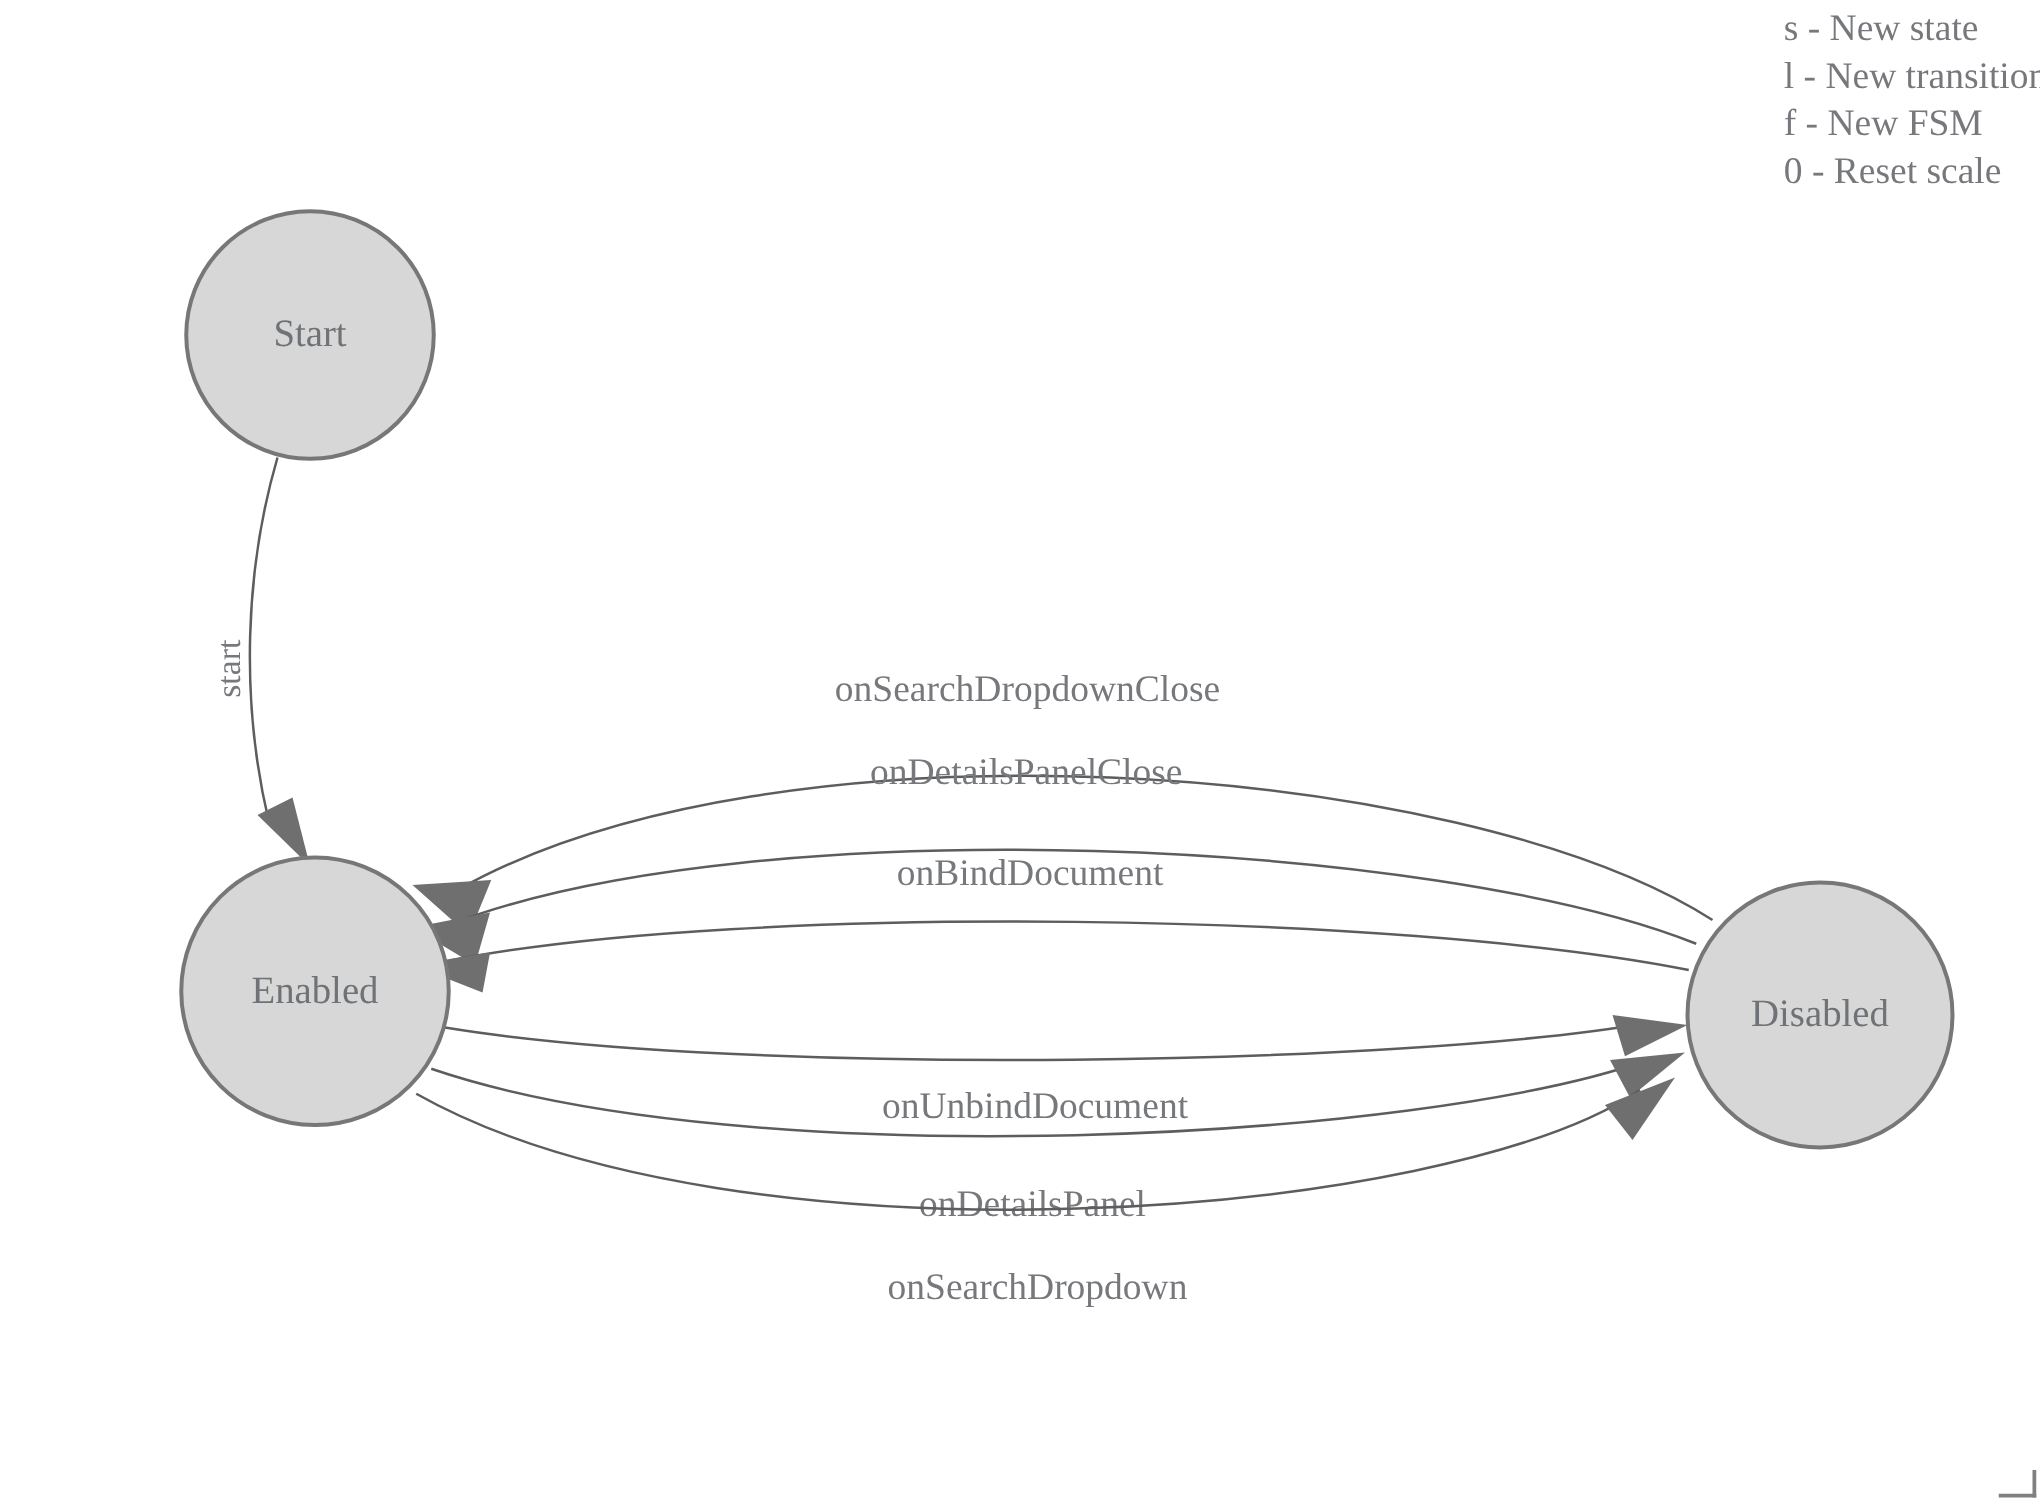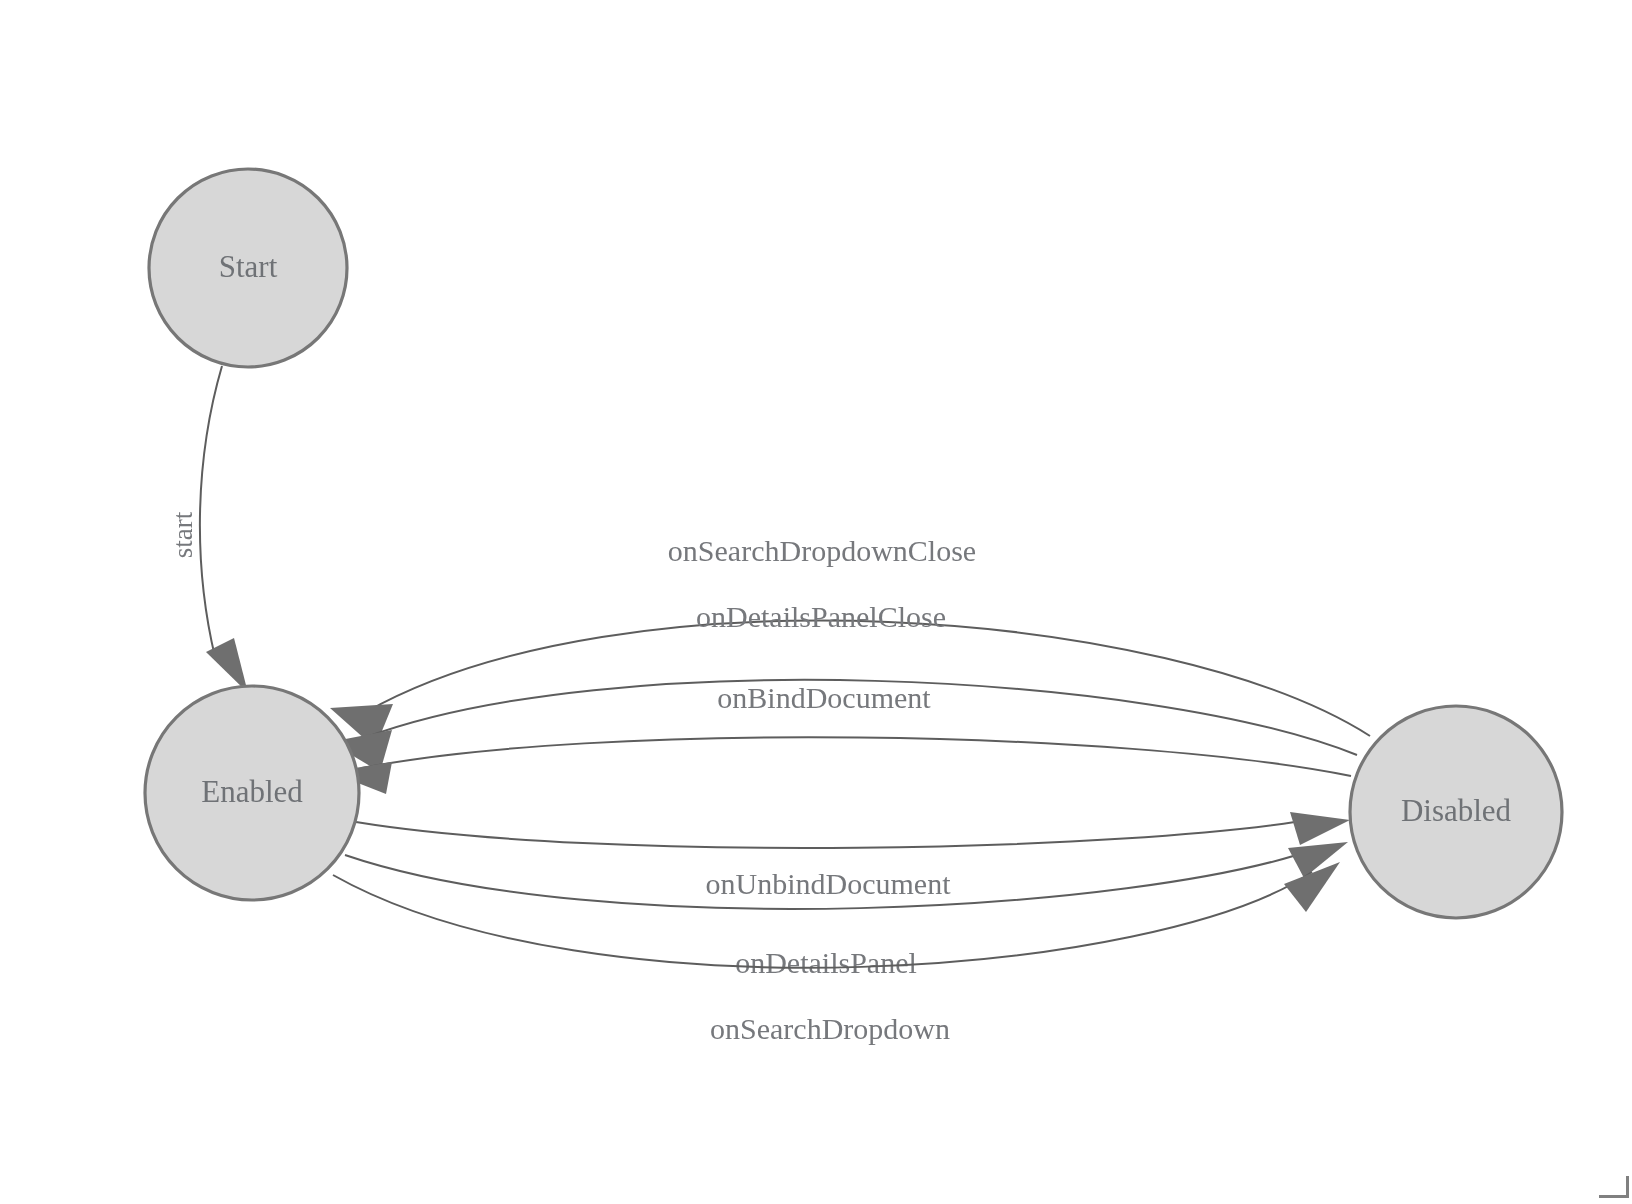--- a/index.html
+++ b/index.html
@@ -159,19 +159,25 @@
       <text class="node-label" x="252" y="795">Enabled</text>
     </g>
 
     <g>
       <circle class="node-circle" cx="1456" cy="812" r="106"></circle>
       <text class="node-label" x="1456" y="814">Disabled</text>
     </g>
 
   </svg>
 
+  <div id="help-panel">
+    <div class="help-line">s - New state</div>
+    <div class="help-line">l - New transition</div>
+    <div class="help-line">f - New FSM</div>
+    <div class="help-line">0 - Reset scale</div>
+  </div>
 
   <div id="corner-mark">
     <div class="v"></div>
     <div class="h"></div>
   </div>
 
 </div>
 
 </body></html>

